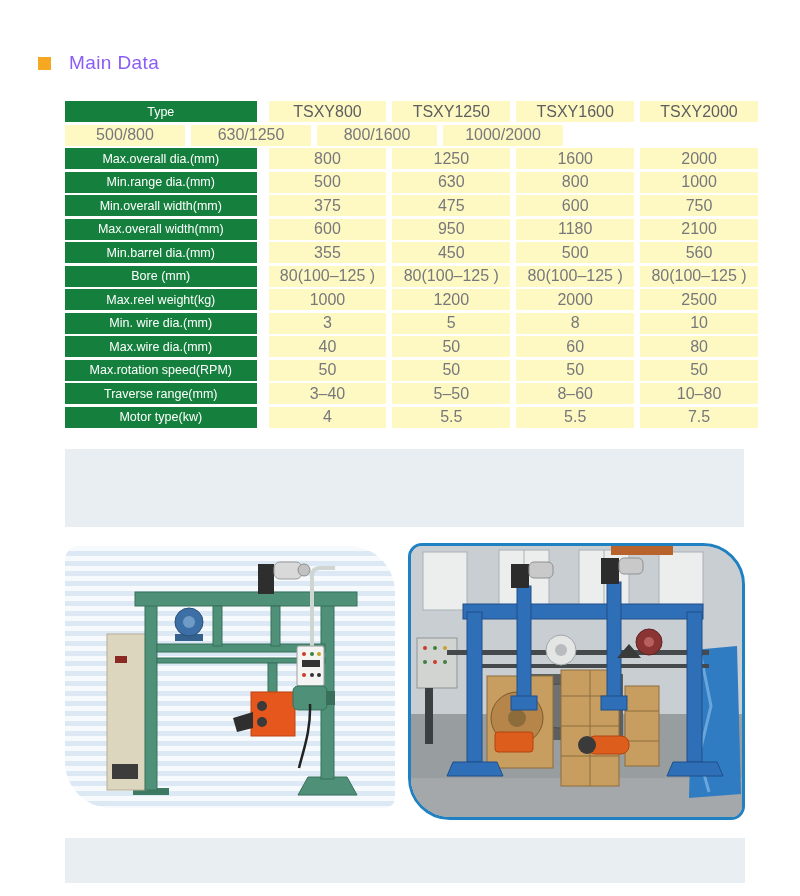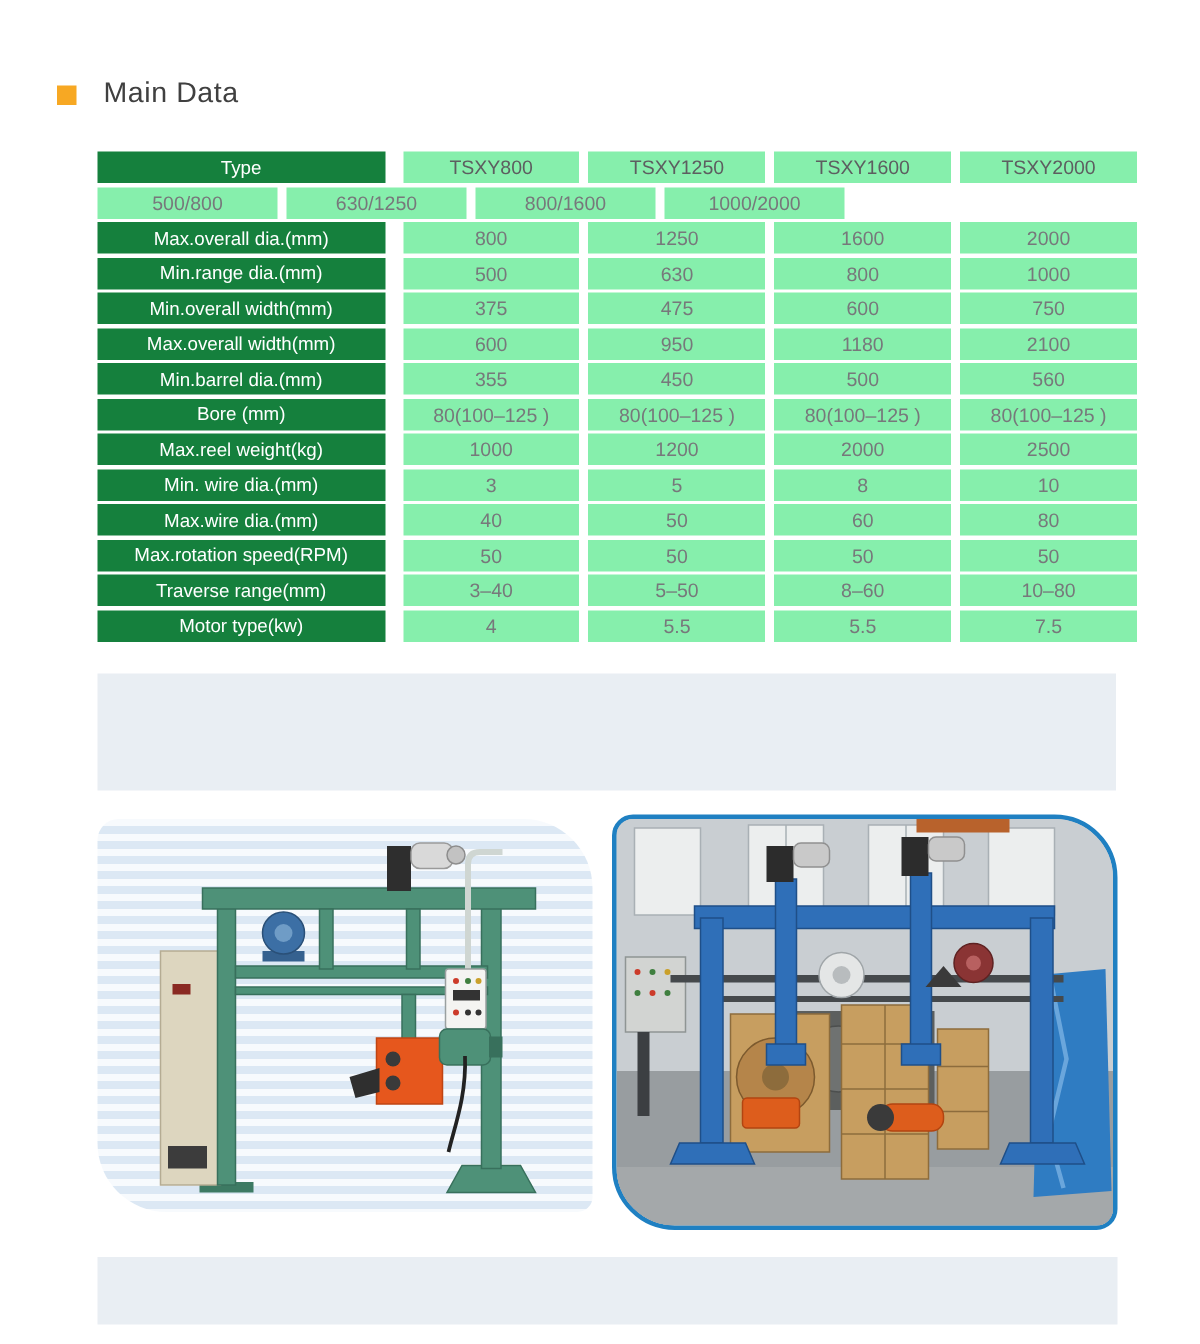--- a/index.html
+++ b/index.html
@@ -2,28 +2,28 @@
 <html><head>
 <meta charset="utf-8">
 <style>
   html,body{margin:0;padding:0;}
   .page{position:relative;width:800px;height:896px;background:#ffffff;overflow:hidden;
         font-family:"Liberation Sans",sans-serif;}
 
   
   .section-head{position:absolute;left:38px;top:52px;display:flex;align-items:center;gap:18px;}
   .bullet{width:13px;height:13px;background:#F7A823;}
-  .title{font-size:19px;color:#404040;letter-spacing:.4px;}
+  .title{font-size:19px;color:#8b5cf6;letter-spacing:.4px;}
 
   
   .spec-table{position:absolute;left:65px;top:101px;width:705px;display:flex;flex-direction:column;gap:2.5px;}
   .trow{display:flex;height:21px;}
   .cl{width:195px;margin-right:12px;background:#15803d;color:#ffffff;font-size:12.5px;
       display:flex;align-items:center;justify-content:center;white-space:nowrap;}
-  .cv{width:120px;margin-right:6px;background:#86efac;color:#77787B;font-size:13px;
+  .cv{width:120px;margin-right:6px;background:#fef9c3;color:#77787B;font-size:16px;
       display:flex;align-items:center;justify-content:center;white-space:nowrap;}
   .cv:last-child{margin-right:12px;}
   .model-row .cv{color:#5D5E60;}
 
   
   .band{position:absolute;left:65px;background:#E9EEF3;}
   .band-top{top:449px;width:679px;height:78px;}
   .band-bottom{top:838px;width:680px;height:45px;}
 
   

